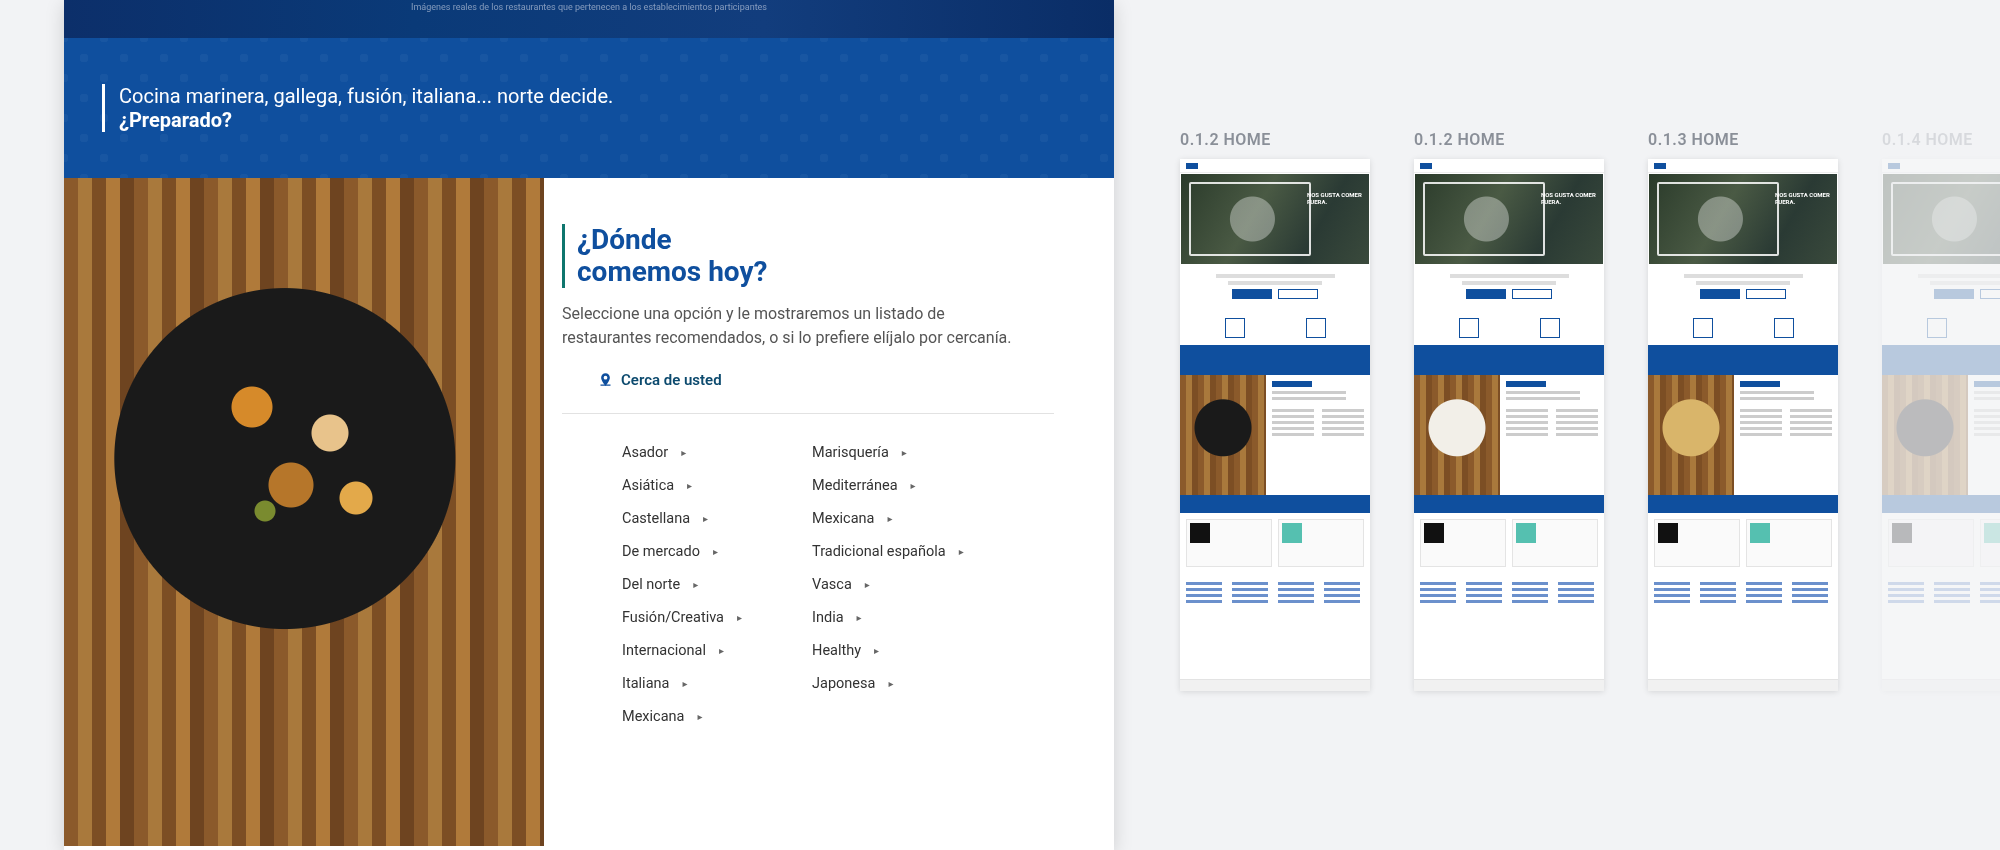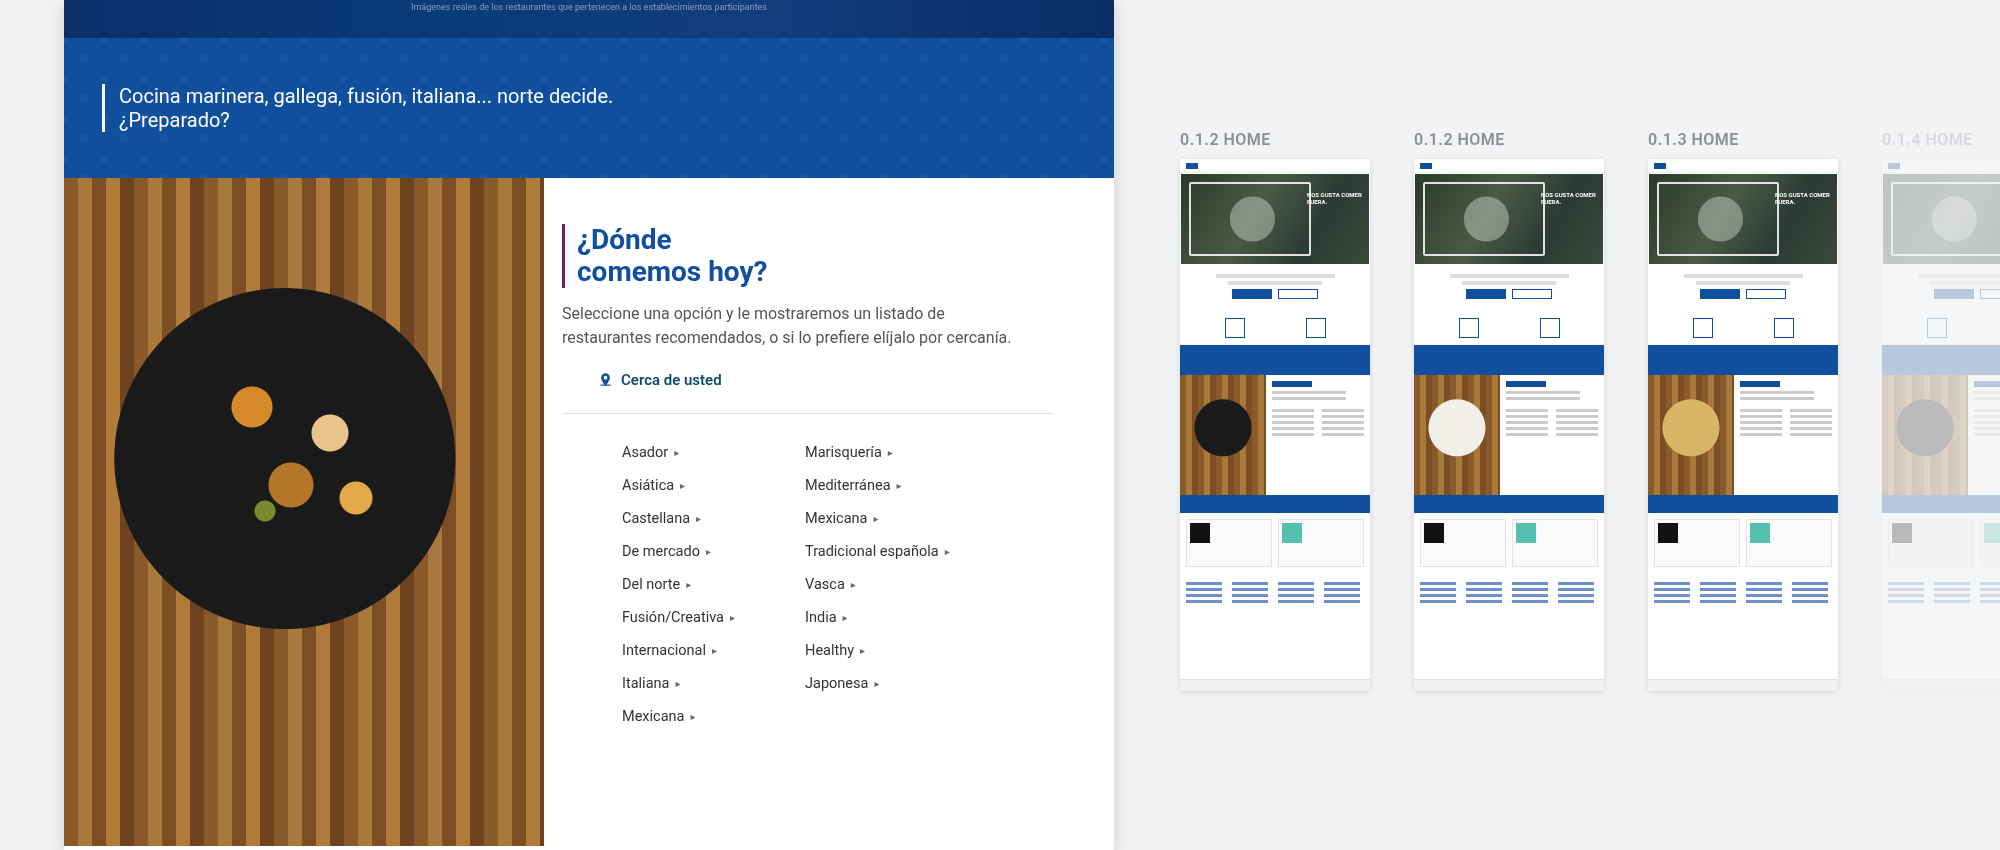--- a/index.html
+++ b/index.html
@@ -56,21 +56,21 @@
     padding: 46px 38px 46px 38px;
     color: #fff;
     position: relative;
   }
   .blue-banner .rule {
     display: inline-block;
     border-left: 3px solid #fff;
     padding-left: 14px;
   }
   .blue-banner .line1 { font-size: 20px; font-weight: 400; }
-  .blue-banner .line2 { font-size: 20px; font-weight: 400; }
+  .blue-banner .line2 { font-size: 20px; font-weight: 700; }
 
   
   .main {
     display: flex;
     height: calc(100% - 22px - 160px); 
     min-height: 0;
   }
   .food-photo {
     width: 480px;
     background:
@@ -95,21 +95,21 @@
       radial-gradient(circle at 70% 65%, #e3a94a 0 16px, transparent 17px),
       radial-gradient(circle at 35% 70%, #7a8b2f 0 10px, transparent 11px);
   }
 
   .content {
     flex: 1;
     padding: 46px 60px 20px 18px;
     overflow: hidden;
   }
   .section-head {
-    border-left: 3px solid #701a75;
+    border-left: 3px solid #0f766e;
     padding-left: 12px;
     margin-bottom: 14px;
   }
   .section-head h2 {
     color: #0f4f9e;
     font-size: 28px;
     line-height: 1.15;
     font-weight: 700;
   }
   .section-desc {
@@ -146,21 +146,21 @@
     padding-left: 60px;
   }
   .cuisine-cols ul { list-style: none; }
   .cuisine-cols li {
     font-size: 14.5px;
     color: #333;
     padding: 8px 0;
     cursor: pointer;
     display: flex;
     align-items: center;
-    gap: 6px;
+    gap: 13px;
   }
   .cuisine-cols li .chev {
     font-size: 10px;
     color: #666;
   }
 
   
   .thumbs {
     position: absolute;
     left: 1180px;

